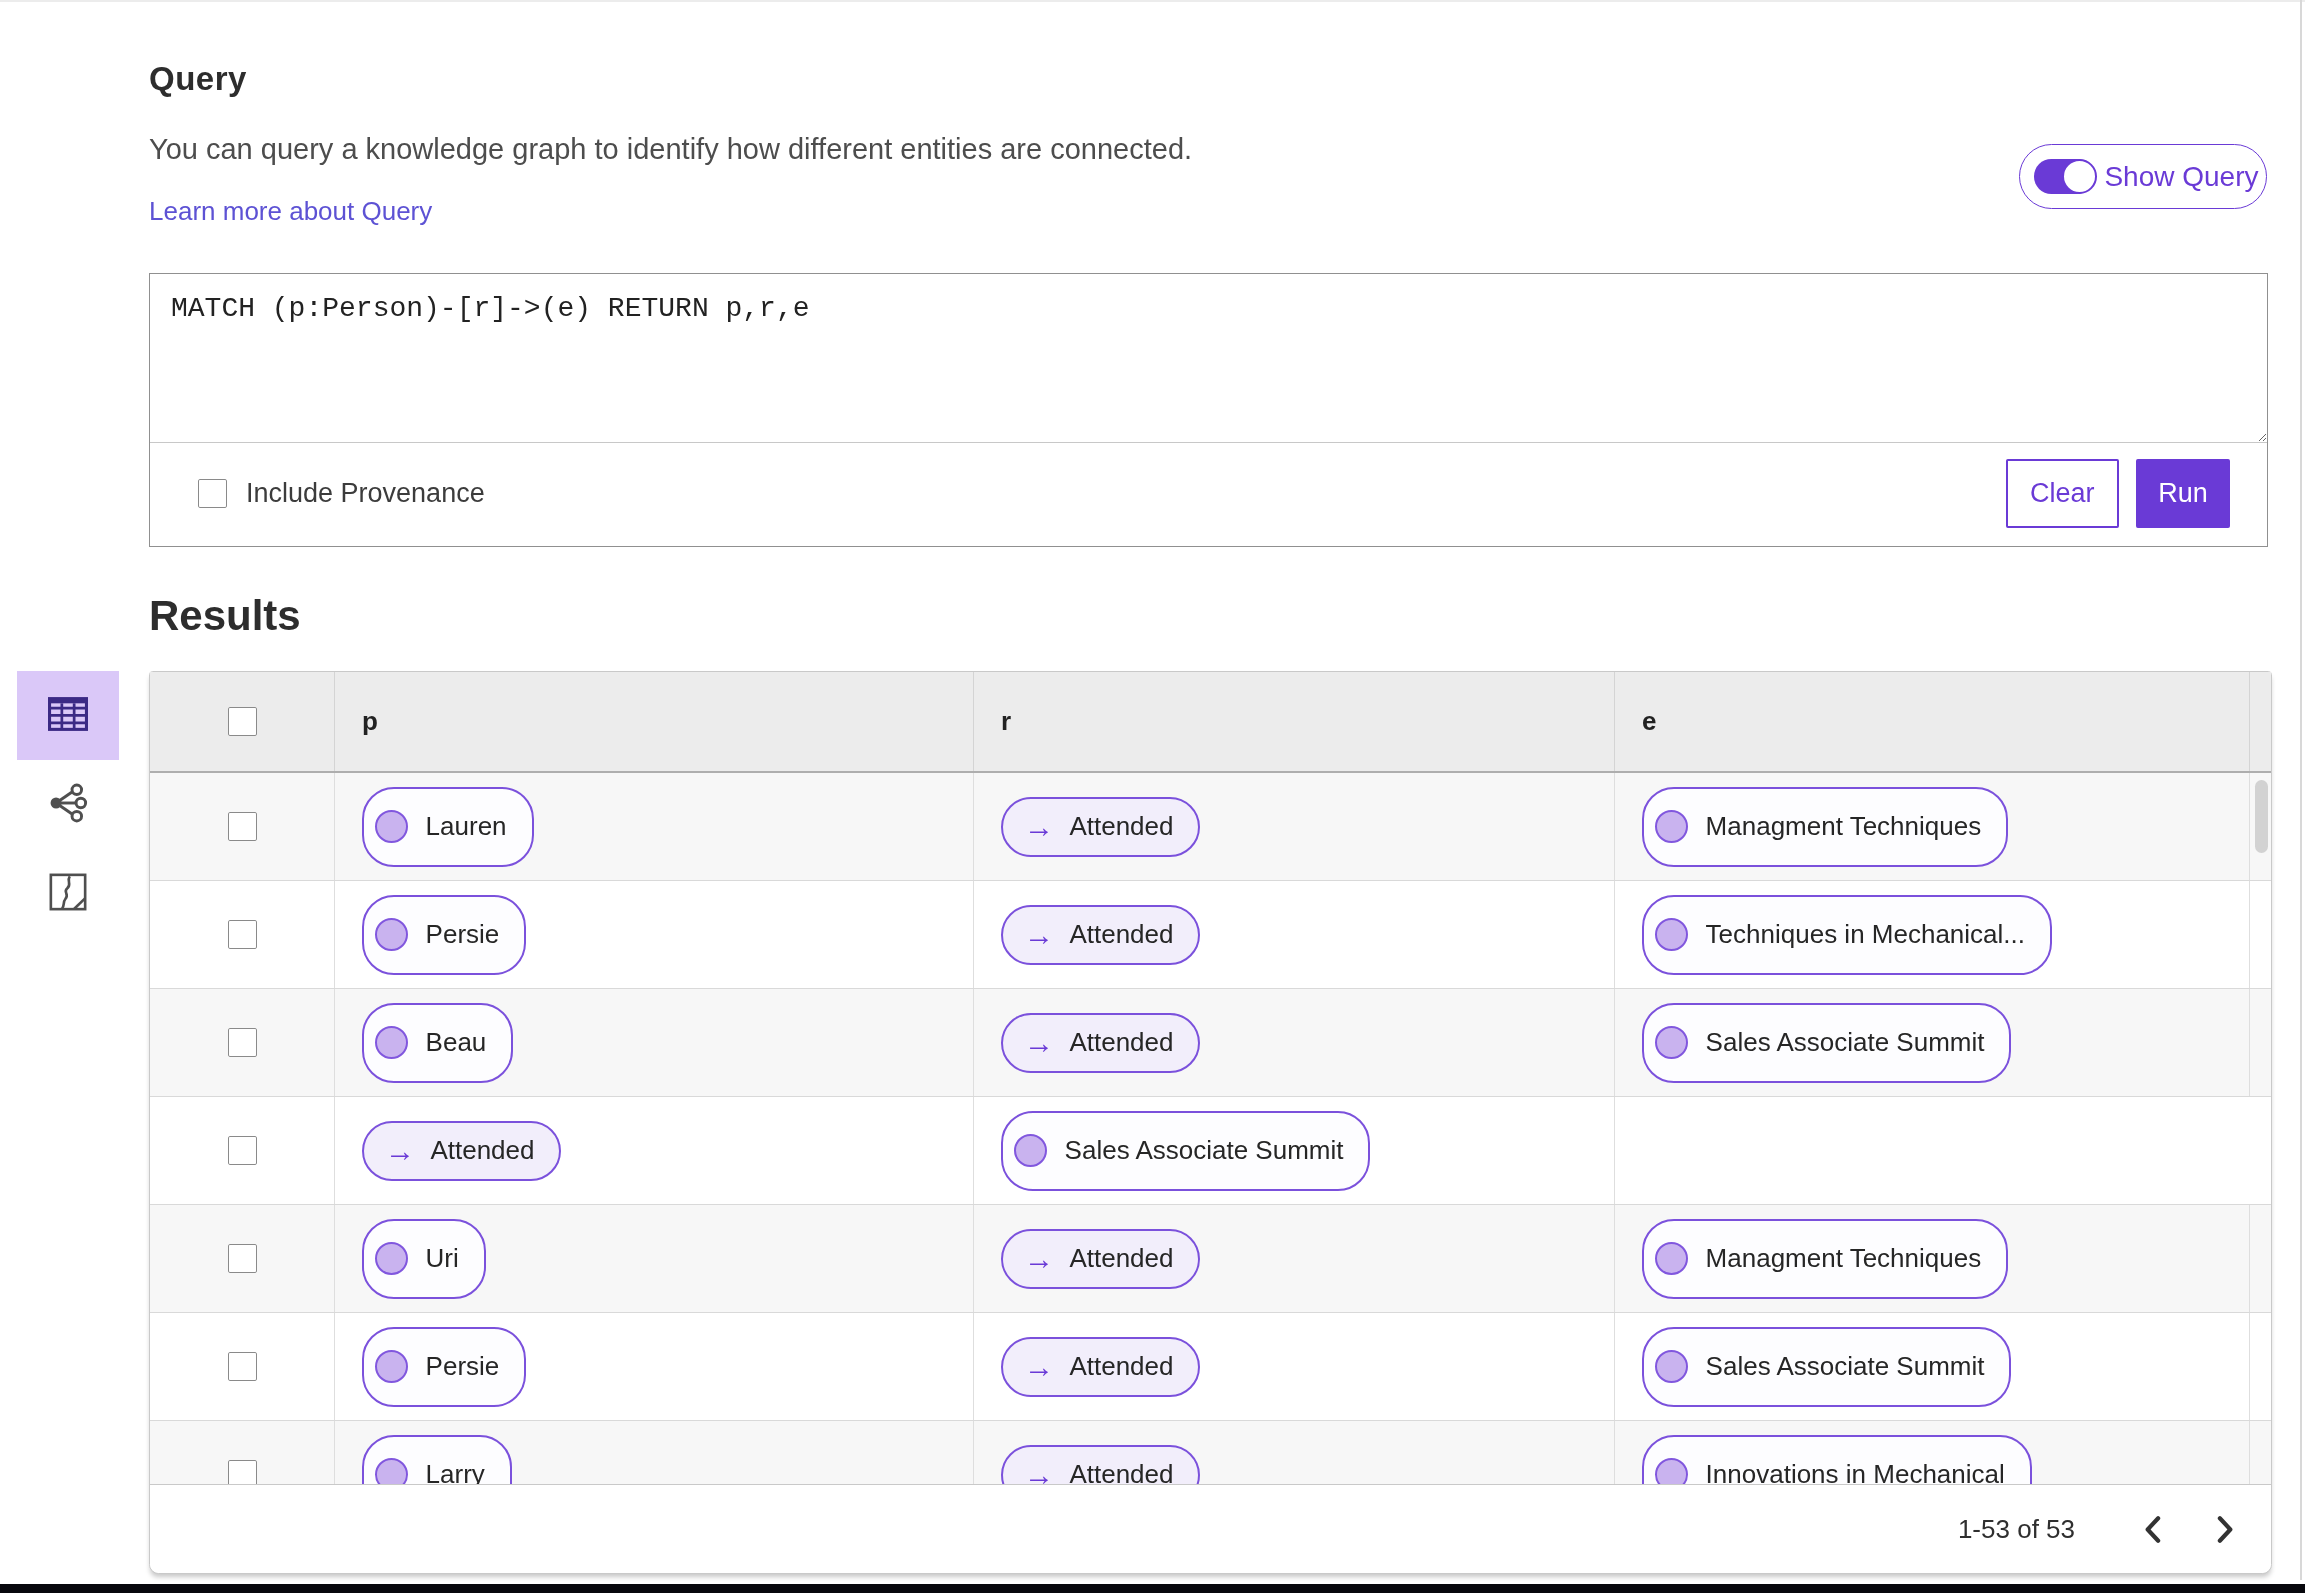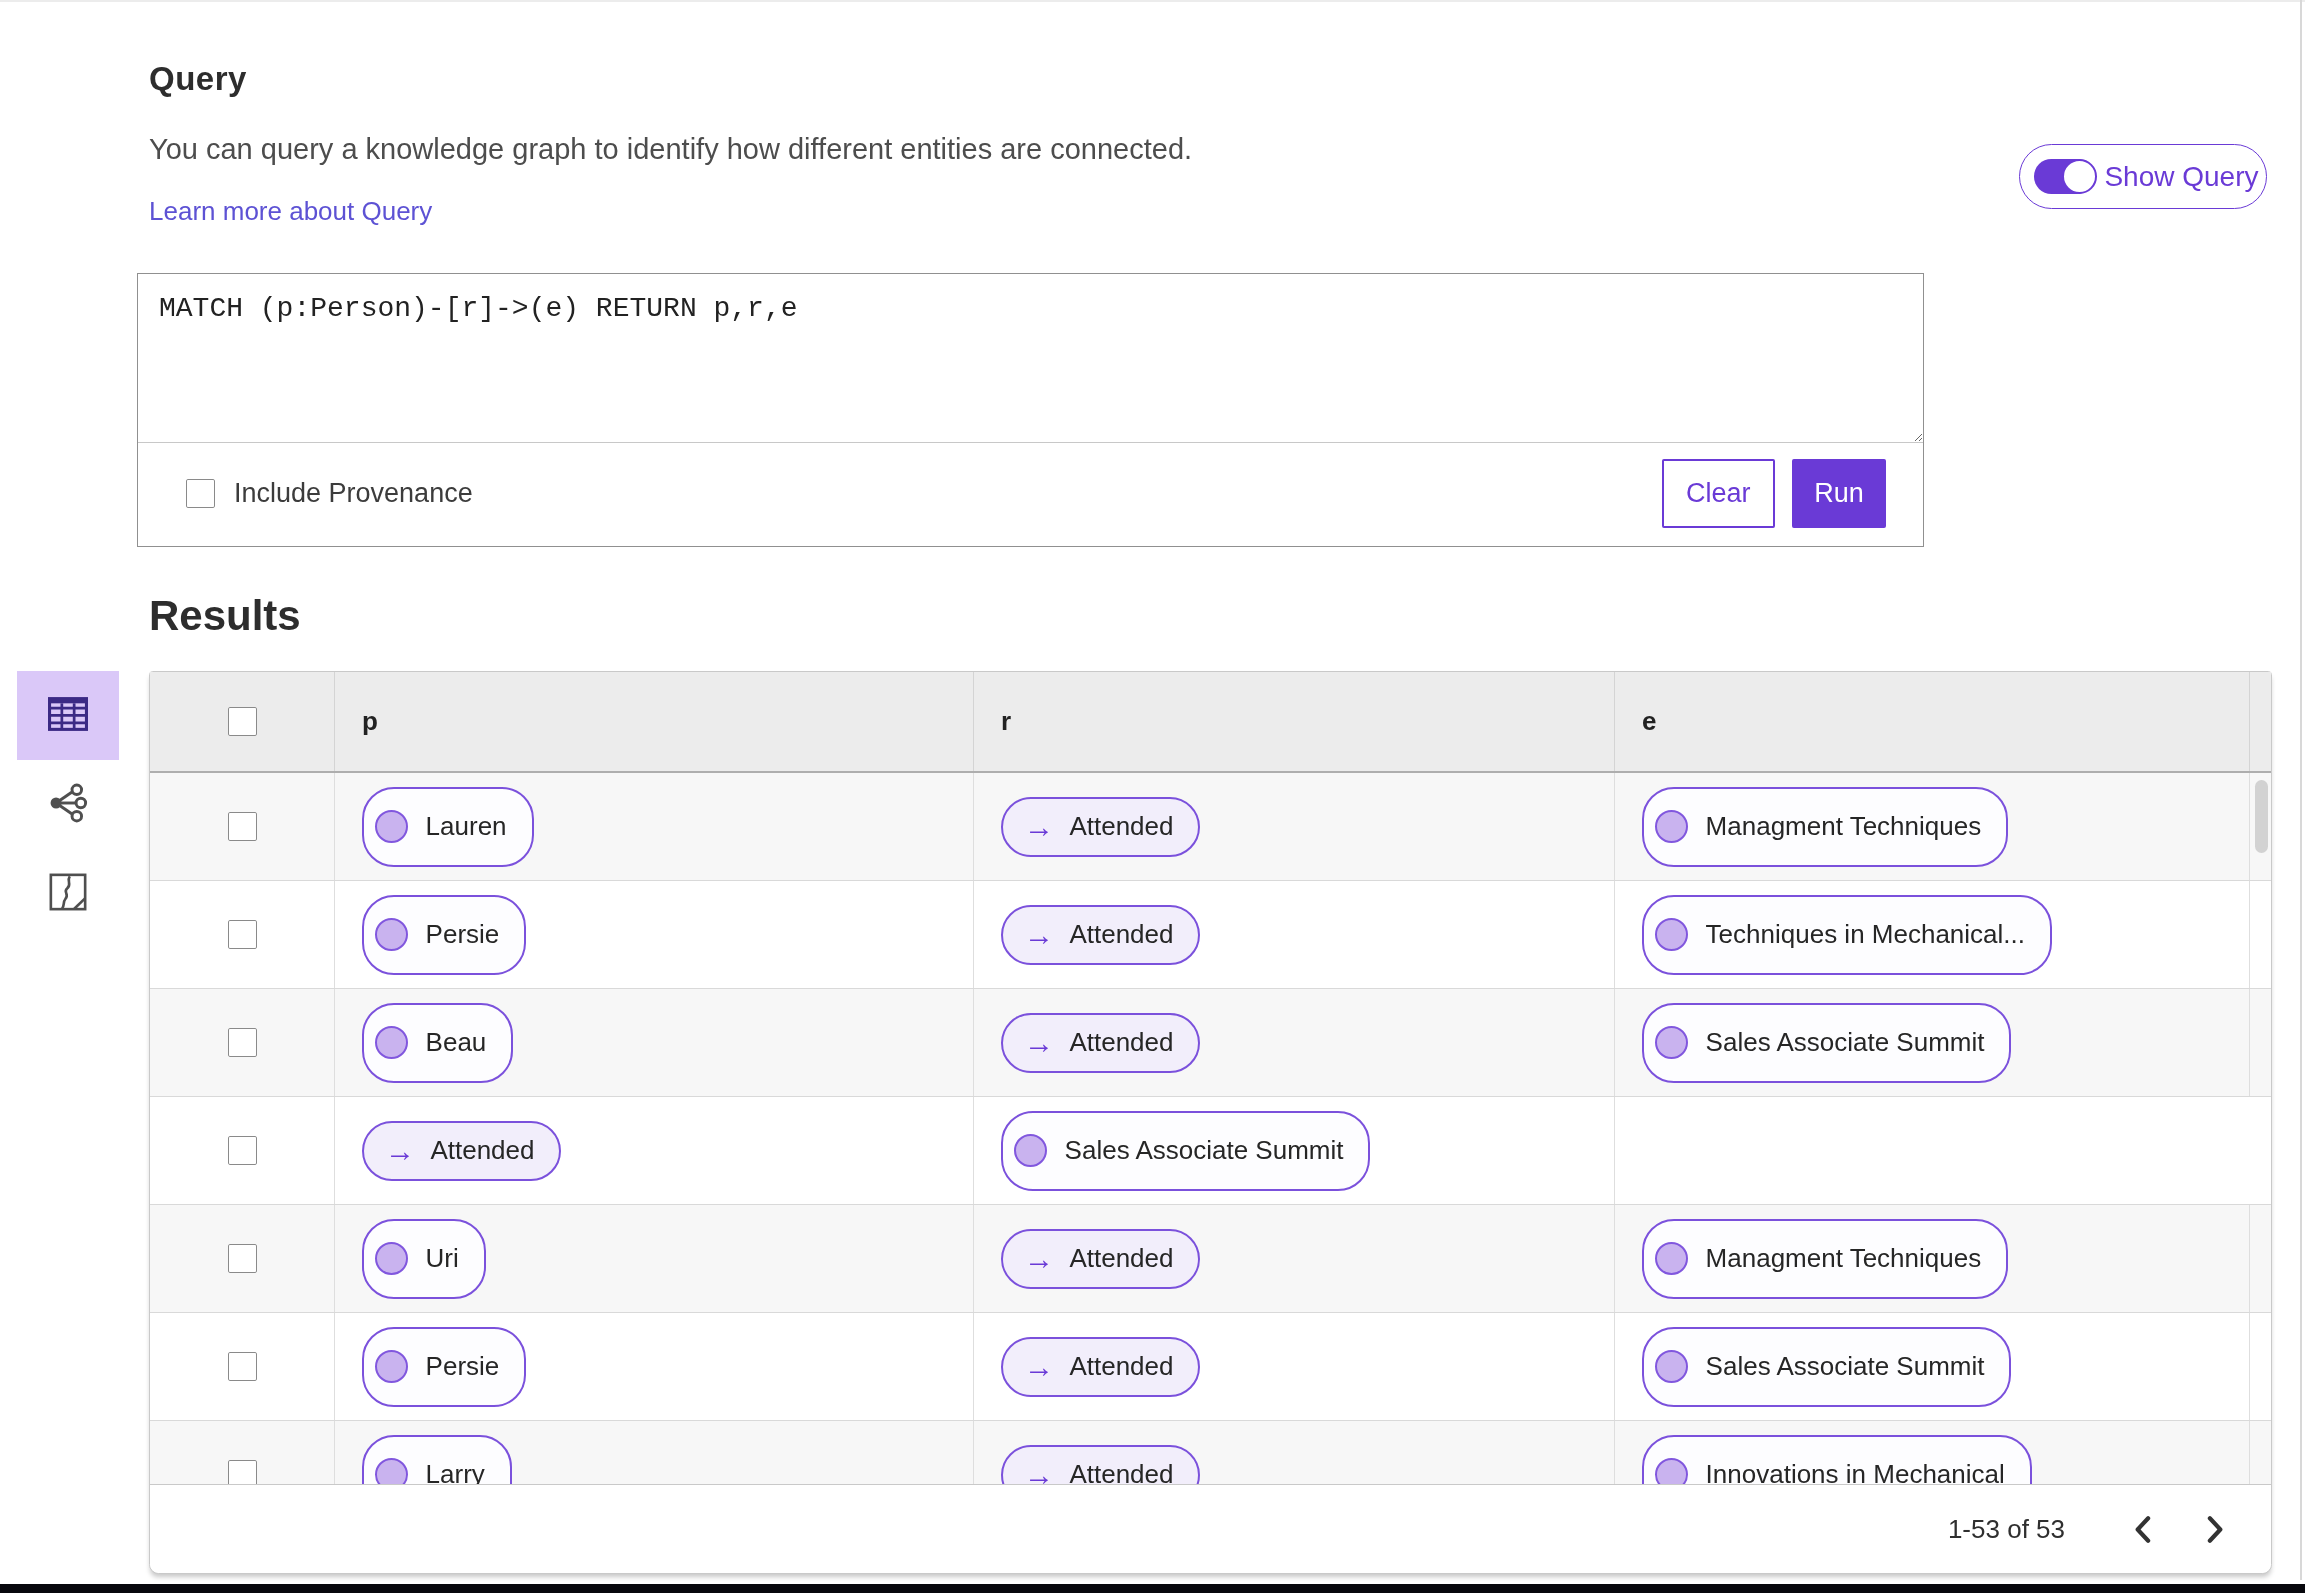--- a/index.html
+++ b/index.html
@@ -24,21 +24,21 @@
     display:flex; align-items:center; padding:0 23px 0 14.4px; cursor:pointer;
   }
   .switch { position:relative; width:60px; height:35px; border-radius:17.3px; background:#6a3ad6; flex:0 0 auto; }
   .switch .knob {
     position:absolute; right:-2.9px; top:0; width:35px; height:35px; border-radius:50%;
     background:#fff; border:2.9px solid #6a3ad6;
   }
   .show-query-label { margin-left:10px; font-size:28px; color:#6a3ad6; white-space:nowrap; }
 
   .query-box {
-    position:absolute; left:137px; top:273px; width:1787px; height:274px;
+    position:absolute; left:149px; top:273px; width:2119px; height:274px;
     border:1.9px solid #909090; background:#fff;
   }
   .query-textarea {
     display:block; width:100%; height:169px; border:none; border-bottom:1.9px solid #c8c8c8;
     resize:both; outline:none; padding:19px 21px;
     font-family:"Liberation Mono","DejaVu Sans Mono",monospace; font-size:28px; color:#222;
     background:#fff;
   }
   .query-footer { height:101px; display:flex; align-items:center; padding:0 37px 0 48px; }
   .checkbox {
@@ -96,21 +96,21 @@
   .pill-label { font-size:26px; color:#262626; }
 
   .scroll-thumb {
     position:absolute; left:2105px; top:108px; width:13.4px; height:73px;
     background:#d2d2d2; border-radius:6.7px; cursor:pointer;
   }
 
   .pagination {
     position:absolute; left:0; bottom:0; width:100%; height:89px; background:#fff;
     border-top:1.9px solid #c9c9c9; border-radius:0 0 9.6px 9.6px;
-    display:flex; align-items:center; justify-content:flex-end; padding-right:39px;
+    display:flex; align-items:center; justify-content:flex-end; padding-right:29px;
   }
   .page-range { font-size:26px; color:#2f2f2f; margin-right:61px; }
   .pg-btn { width:33px; height:42px; background:none; border:none; cursor:pointer; display:flex; align-items:center; justify-content:center; padding:0; }
   .pg-prev { margin-right:40px; }
 </style>
 </head>
 <body>
 
 <div class="top-edge"></div>
 

